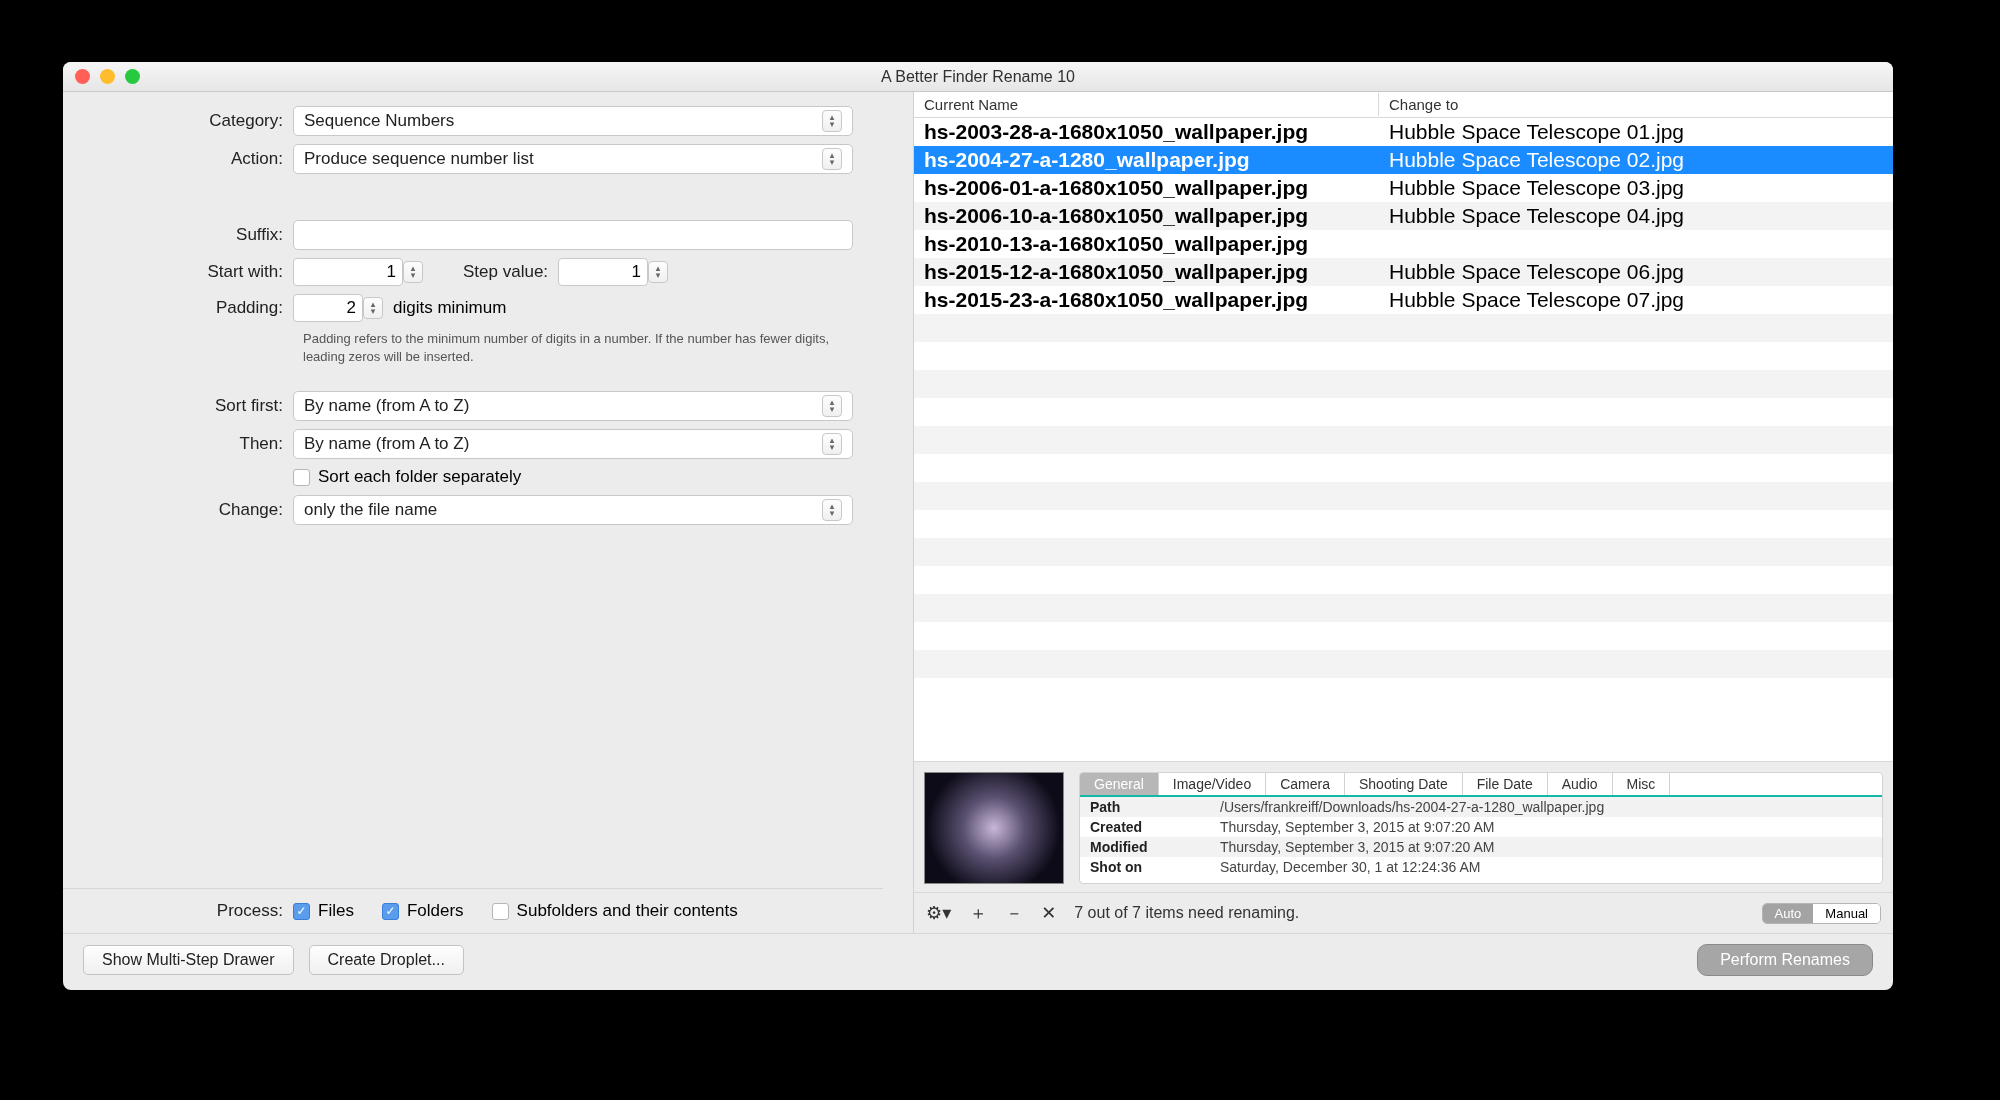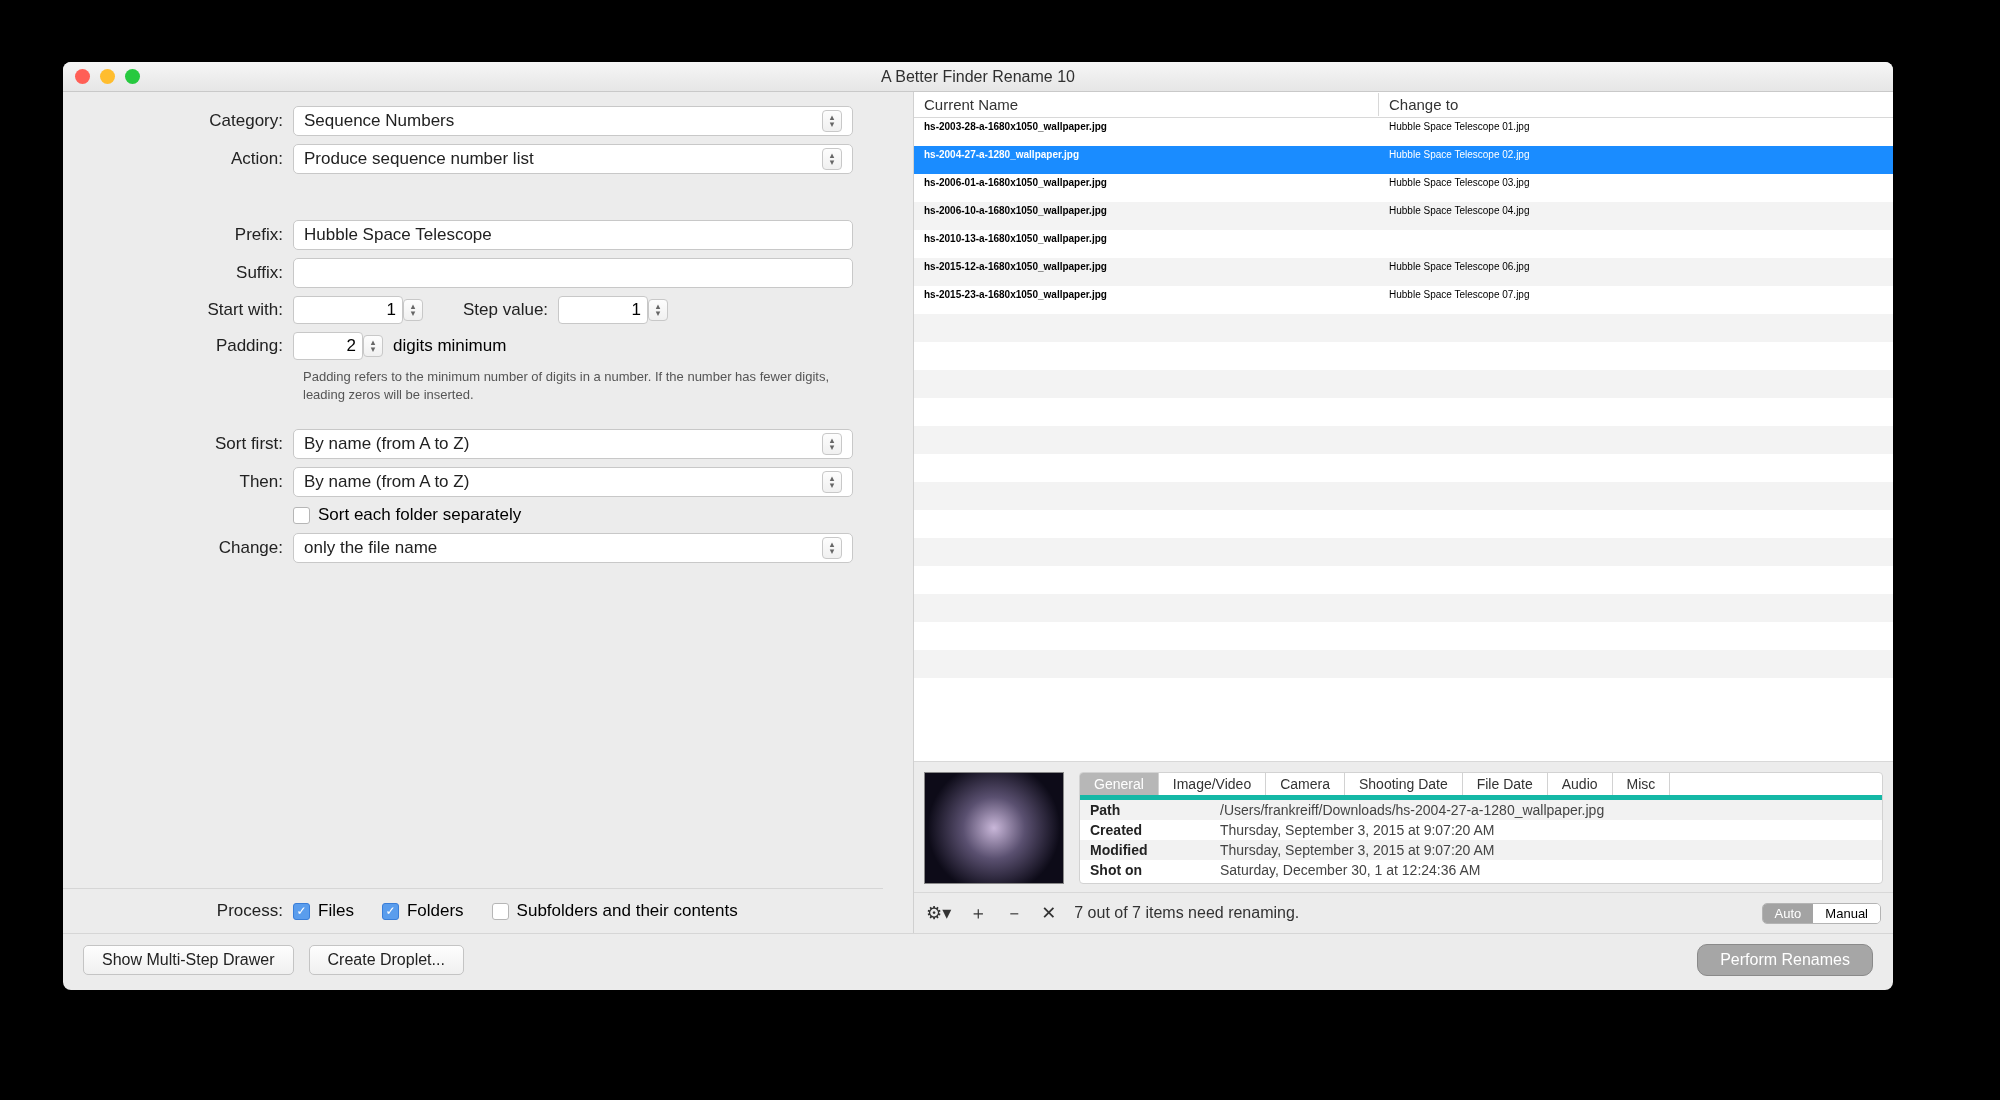--- a/index.html
+++ b/index.html
@@ -26,31 +26,31 @@
 .checkbox.checked { background:#5a9ded; border-color:#3a7ed8; color:#fff; }
 .process-row { padding: 12px 30px 12px 0; border-top:1px solid #d6d6d6; display:flex; align-items:center;}
 .btn { background:linear-gradient(#fefefe,#f0f0f0); border:1px solid #c4c4c4; border-radius:5px; font-size:16px; padding:5px 18px; color:#222; }
 .btn.primary { background:#a6a6a6; border-color:#8a8a8a; color:#fff; padding:6px 22px;border-radius:10px;}
 .footer { padding: 10px 20px 14px 20px; display:flex; align-items:center; gap:15px; border-top:1px solid #d6d6d6;}
 .table-head { display:flex; background:#fff; border-bottom:1px solid #d8d8d8; height:26px; align-items:center; font-size:15px; color:#333; }
 .th { padding:3px 10px; }
 .colA { width: 465px; border-right:1px solid #d8d8d8;}
 .colB { flex:1; }
 .tbody { flex:1; overflow:hidden; }
-.trow { display:flex; height:28px; font-size:10px; }
+.trow { display:flex; height:28px; align-items:center; font-size:21px; }
 .trow .td { padding: 3px 10px; white-space:nowrap; overflow:hidden;}
 .trow .td.colA { font-weight:700; color:#000; border-right:1px solid transparent;}
 .trow.alt { background:#f3f3f3; }
 .trow.sel { background:#1a8cff; color:#fff; }
 .trow.sel .td.colA { color:#fff; }
 .trow.empty .td.colA { border-right:1px solid transparent;}
 .details { border-top:1px solid #d8d8d8; padding:10px 10px 8px 10px; background:#ececec; display:flex; gap:15px;}
 .thumb { width:140px; height:112px; background:radial-gradient(circle at 50% 50%, #c9b7d9 0%, #5a5070 35%, #0d0b18 75%); border:1px solid #888;}
 .det-right { flex:1; border:1px solid #d2d2d2; border-radius:4px; background:#fff; overflow:hidden;}
-.tabs { display:flex; border-bottom:5px solid #14b8a6; }
+.tabs { display:flex; border-bottom:2px solid #14b8a6; }
 .tab { padding:3px 14px; font-size:14px; border-right:1px solid #d2d2d2; background:#fff; color:#333;}
 .tab.active { background:#b7b7b7; color:#fff;}
 .kvrow { display:flex; font-size:14px; padding:2px 10px;}
 .kvrow.alt{ background:#f2f2f2;}
 .kvrow .k { width:130px; font-weight:700; color:#222;}
 .kvrow .v { color:#444;}
 .toolbar2 { display:flex; align-items:center; padding:8px 12px; gap:18px; border-top:1px solid #d8d8d8; background:#ececec;}
 .ticon { font-size:18px; color:#333; }
 .status { font-size:16px; color:#333; }
 .segment { display:flex; border:1px solid #b4b4b4; border-radius:5px; overflow:hidden;}
@@ -84,24 +84,20 @@
       <div class="formrow">
         <div class="lbl">Action:</div>
         <div class="select wide">
           <span>Produce sequence number list</span>
           <span class="arrows">▴<br>▾</span>
         </div>
       </div>
 
       <div class="spacer"></div>
 
-      <div class="formrow">
-        <div class="lbl">Prefix:</div>
-        <input class="textinput wide" value="Hubble Space Telescope" style="">
-      </div>
       <div class="formrow">
         <div class="lbl">Suffix:</div>
         <input class="textinput wide" value="" style="">
       </div>
 
       <div class="formrow">
         <div class="lbl">Start with:</div>
         <input class="stepper" style="width: 110px;" value="1">
         <div class="arrows">▴<br>▾</div>
         <div style="width:40px"></div>

